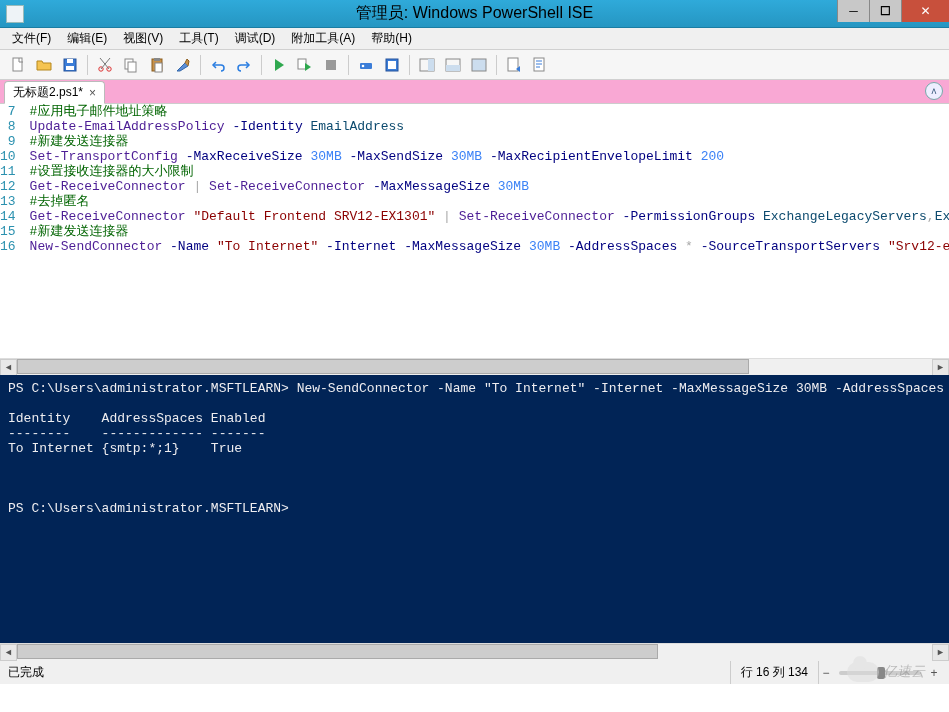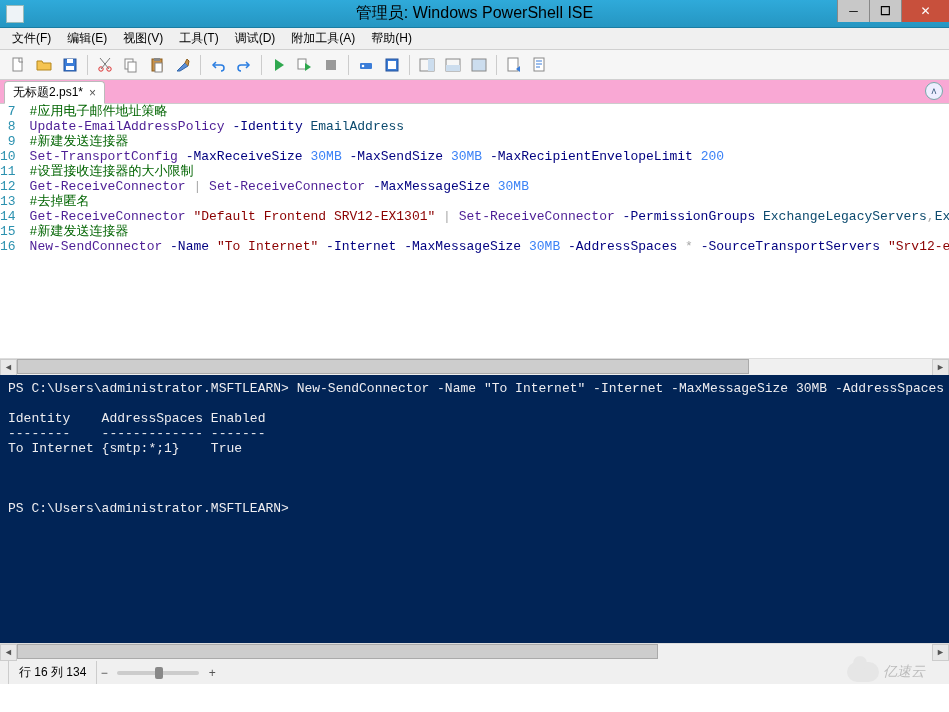--- a/index.html
+++ b/index.html
@@ -254,20 +254,21 @@
 <div class="hscroll">
   <div class="arrow">◄</div>
   <div class="track">
         <div class="thumb" style="width:70%"></div>
       </div>
   <div class="arrow">►</div>
 </div>
 </div>
 
 <div class="statusbar">
+  <div class="status-left">已完成</div>
   <div class="status-pos">行 16 列 134</div>
   <div class="zoom">
     <div class="zoom-btn">−</div>
     <div class="zoom-track">
         <div class="zoom-thumb"></div>
       </div>
     <div class="zoom-btn">+</div>
   </div>
 </div>
 

